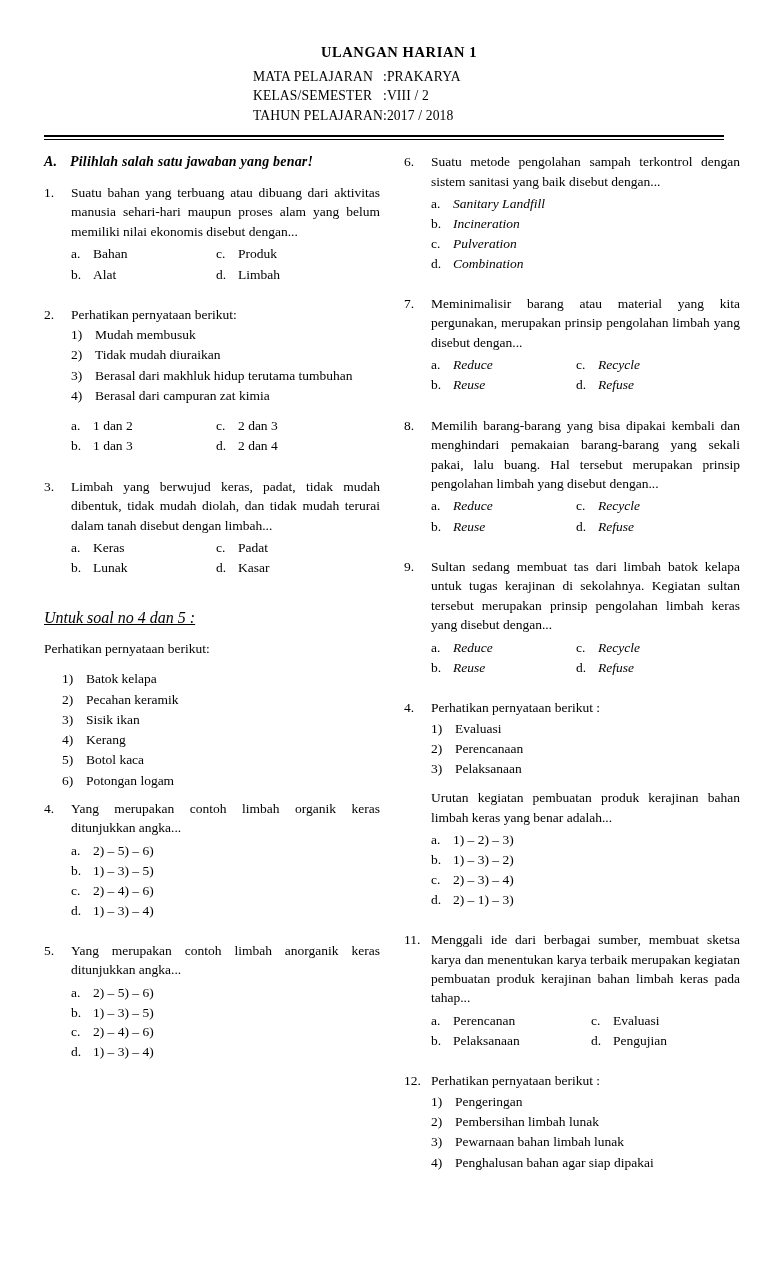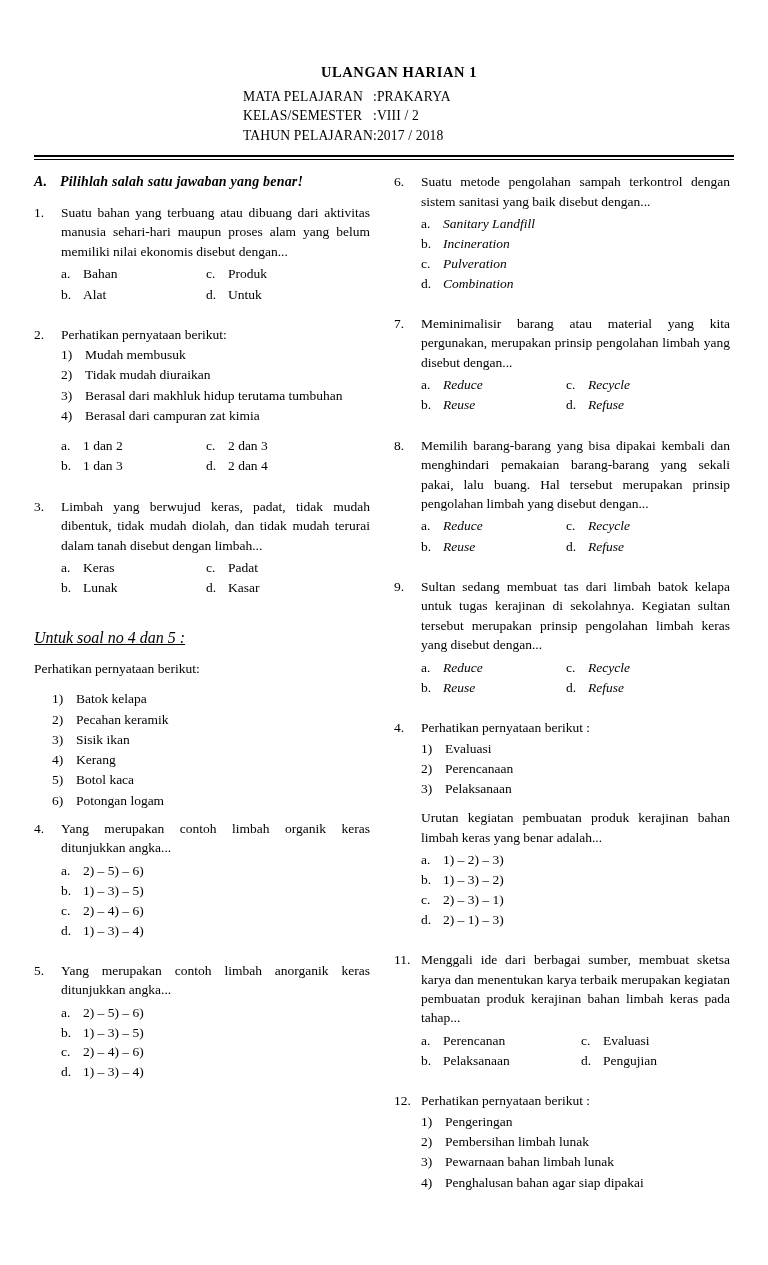--- a/index.html
+++ b/index.html
@@ -14,22 +14,21 @@
     color: #000000;
     font-size: 13.5px;
     line-height: 1.42;
     overflow: hidden;
   }
   .page {
     position: relative;
     width: 768px;
     height: 1021px;
     box-sizing: border-box;
-    padding: 0 34px;
-    margin-top: 20px;
+    padding: 0 44px;
   }
 
   
   .doc-header {
     padding-top: 42px;
   }
   .doc-title {
     font-weight: bold;
     font-size: 14.5px;
     letter-spacing: 0.6px;
@@ -260,21 +259,21 @@
                 <span class="ot">Produk</span>
               </span>
             </li>
             <li>
               <span class="cell">
                 <span class="ol">b.</span>
                 <span class="ot">Alat</span>
               </span>
               <span class="cell second">
                 <span class="ol">d.</span>
-                <span class="ot">Untuk</span>
+                <span class="ot">Limbah</span>
               </span>
             </li>
           </ul>
         </div>
       </div>
 
       <div class="spacer-8"></div>
 
       <div class="q">
         <div class="q-num">2.</div>
@@ -586,21 +585,21 @@
             <li>
               <span class="ol">a.</span>
               <span class="ot">1) – 2) – 3)</span>
             </li>
             <li>
               <span class="ol">b.</span>
               <span class="ot">1) – 3) – 2)</span>
             </li>
             <li>
               <span class="ol">c.</span>
-              <span class="ot">2) – 3) – 1)</span>
+              <span class="ot">2) – 3) – 4)</span>
             </li>
             <li>
               <span class="ol">d.</span>
               <span class="ot">2) – 1) – 3)</span>
             </li>
           </ul>
         </div>
       </div>
 
       <div class="spacer-8"></div>

